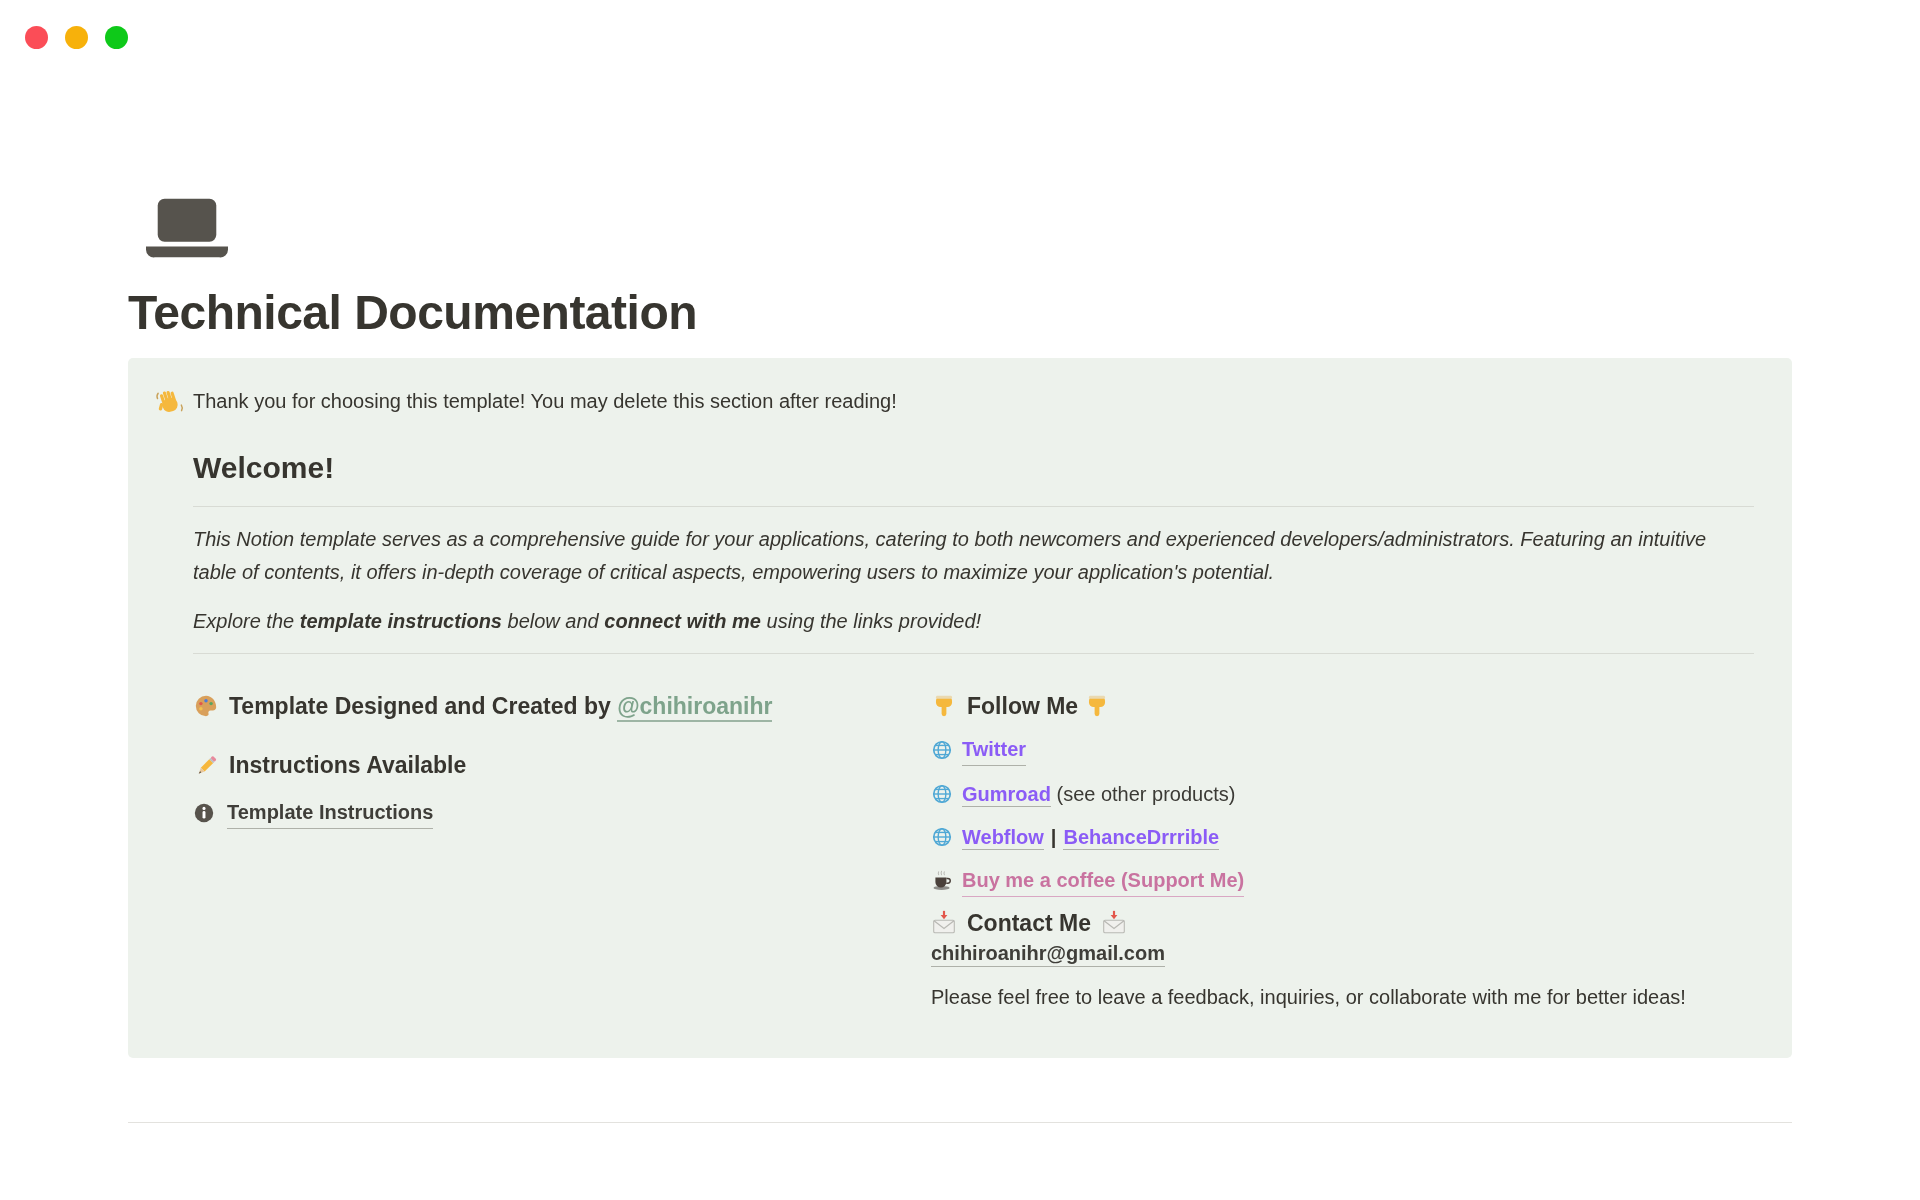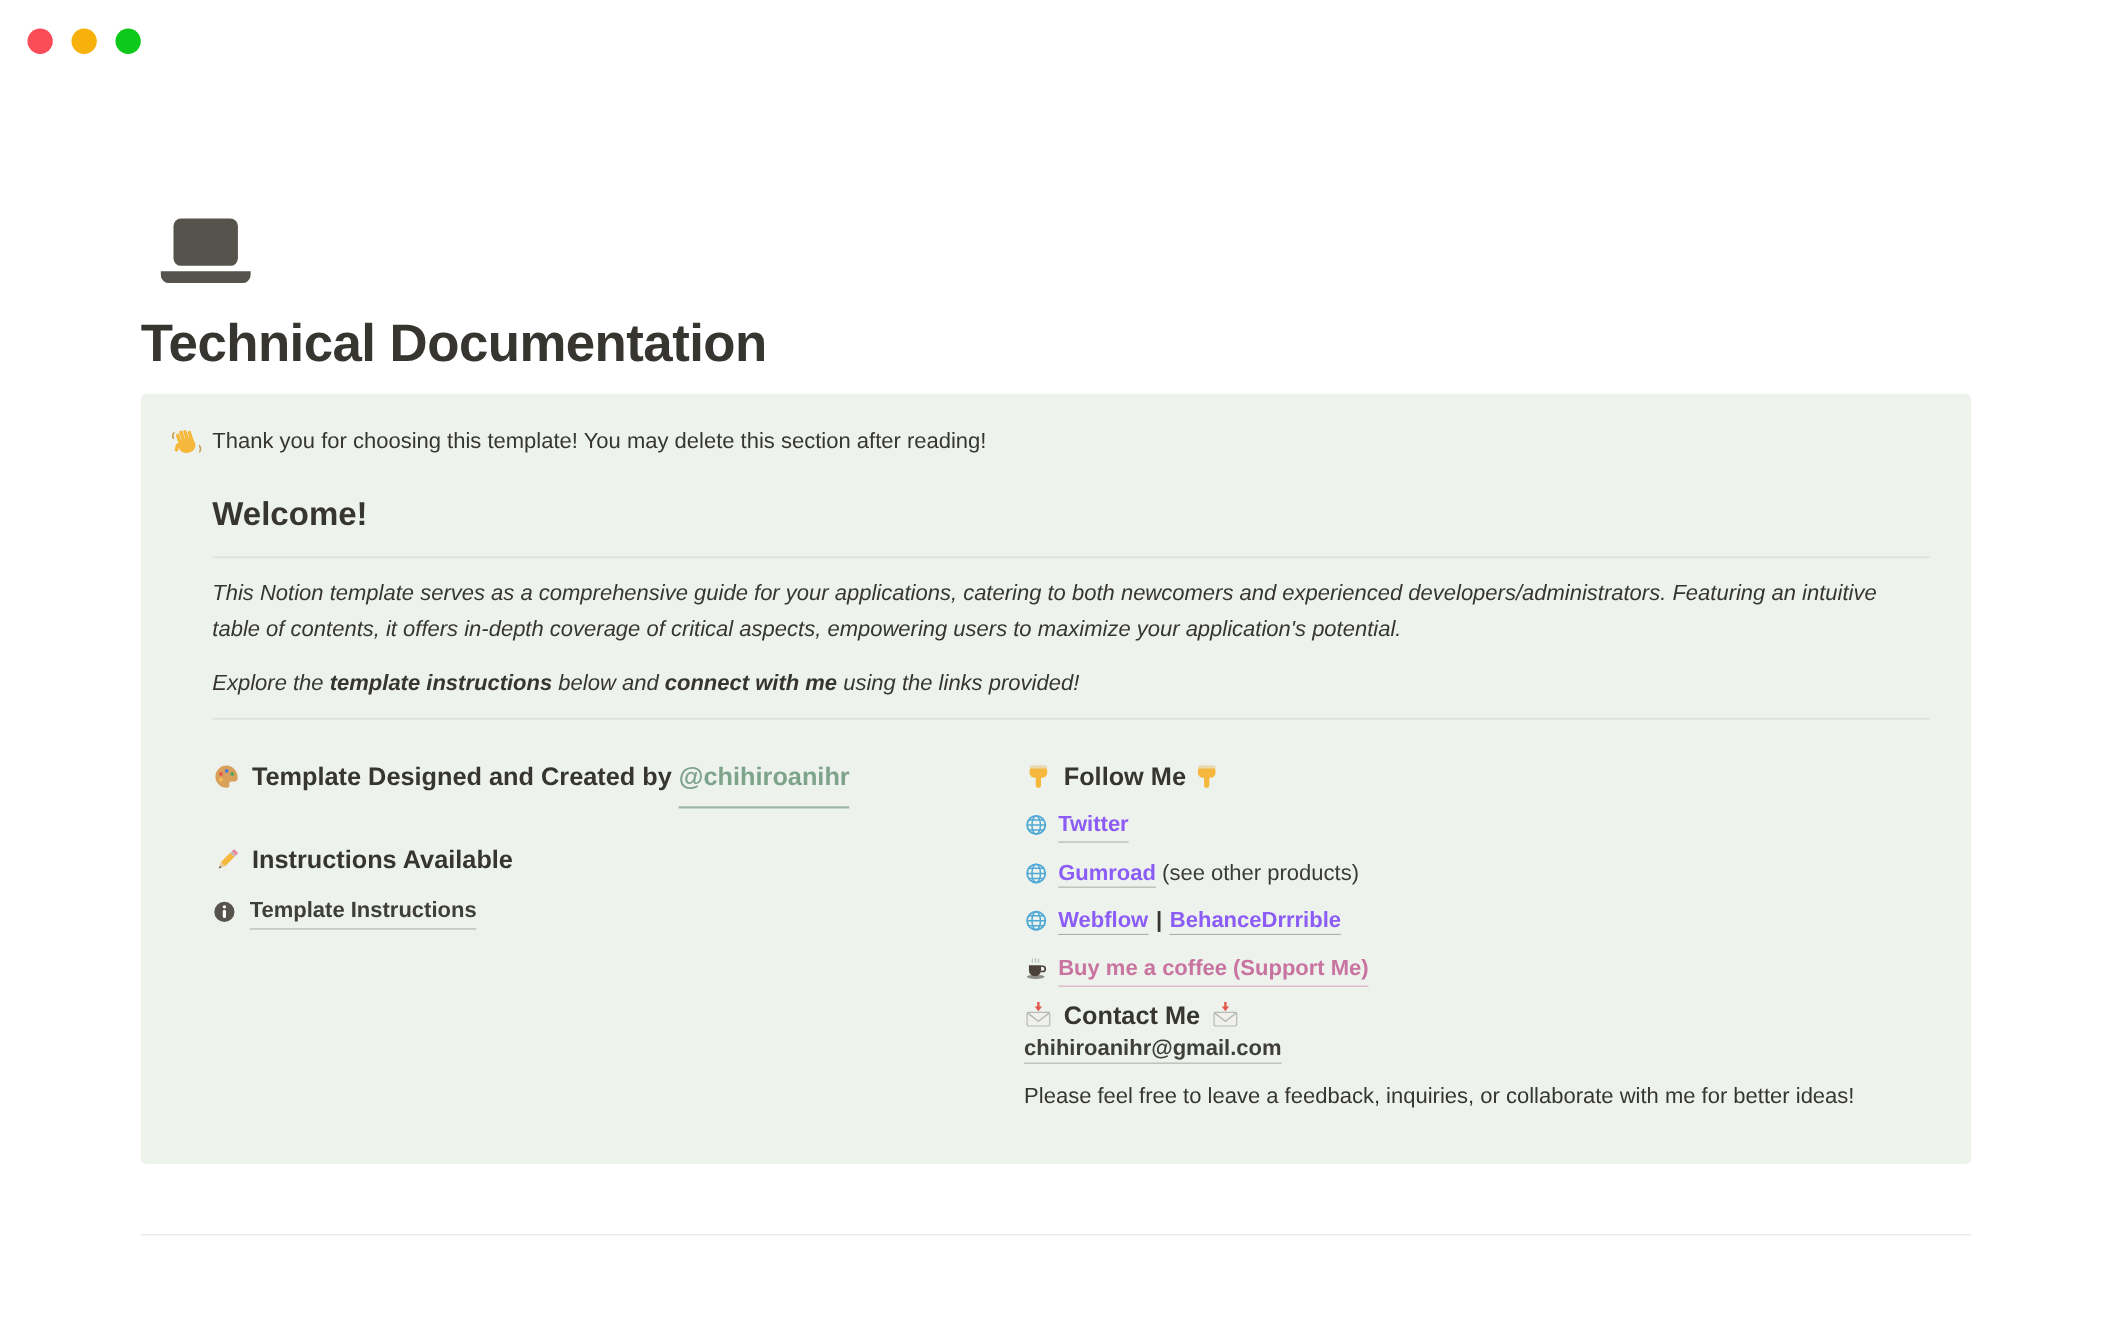--- a/index.html
+++ b/index.html
@@ -33,22 +33,22 @@
   .divider.d2 { margin-top: 15px; }
 
   .columns { display: flex; gap: 48px; margin-top: 36px; }
   .col-left { flex: 0 0 690px; }
   .col-right { flex: 1 1 auto; }
 
   h3.h3 { font-size: 23px; font-weight: 700; line-height: 32px; display: flex; align-items: center; gap: 10px; white-space: nowrap; }
   h3.h3 .emoji { width: 26px; height: 26px; flex: 0 0 26px; }
   .h3-text { display: inline; }
   .credit-link { color: var(--green-link, #7EA38B); font-weight: 700; text-decoration: none;
-                 border-bottom: 2px solid var(--green-underline, #9DB5A4); padding-bottom: 14px; cursor: pointer; margin-top: 44px; }
-  .h3.second { margin-top: 43px; align-items: center; }
+                 border-bottom: 2px solid var(--green-underline, #9DB5A4); padding-bottom: 1px; cursor: pointer; margin-top: 44px; }
+  .h3.second { margin-top: 27px; align-items: center; }
 
   .page-link-row { display: flex; align-items: center; gap: 12px; margin-top: 17px; font-size: 20px; line-height: 28px; }
   .page-link-row .icon16 { width: 22px; height: 22px; flex: 0 0 22px; }
   .page-link { font-weight: 600; color: #3F3E39; text-decoration: none;
                border-bottom: 1px solid var(--underline, #AEB1A9); padding-bottom: 2px; cursor: pointer; }
 
   .link-row { display: flex; align-items: center; gap: 9px; margin-top: 13px; font-size: 20px; line-height: 30px; }
   .link-row.first { margin-top: 12px; }
   .link-row .icon20 { width: 22px; height: 22px; flex: 0 0 22px; }
   .web-link { font-weight: 600; color: #8b5cf6; text-decoration: none;

